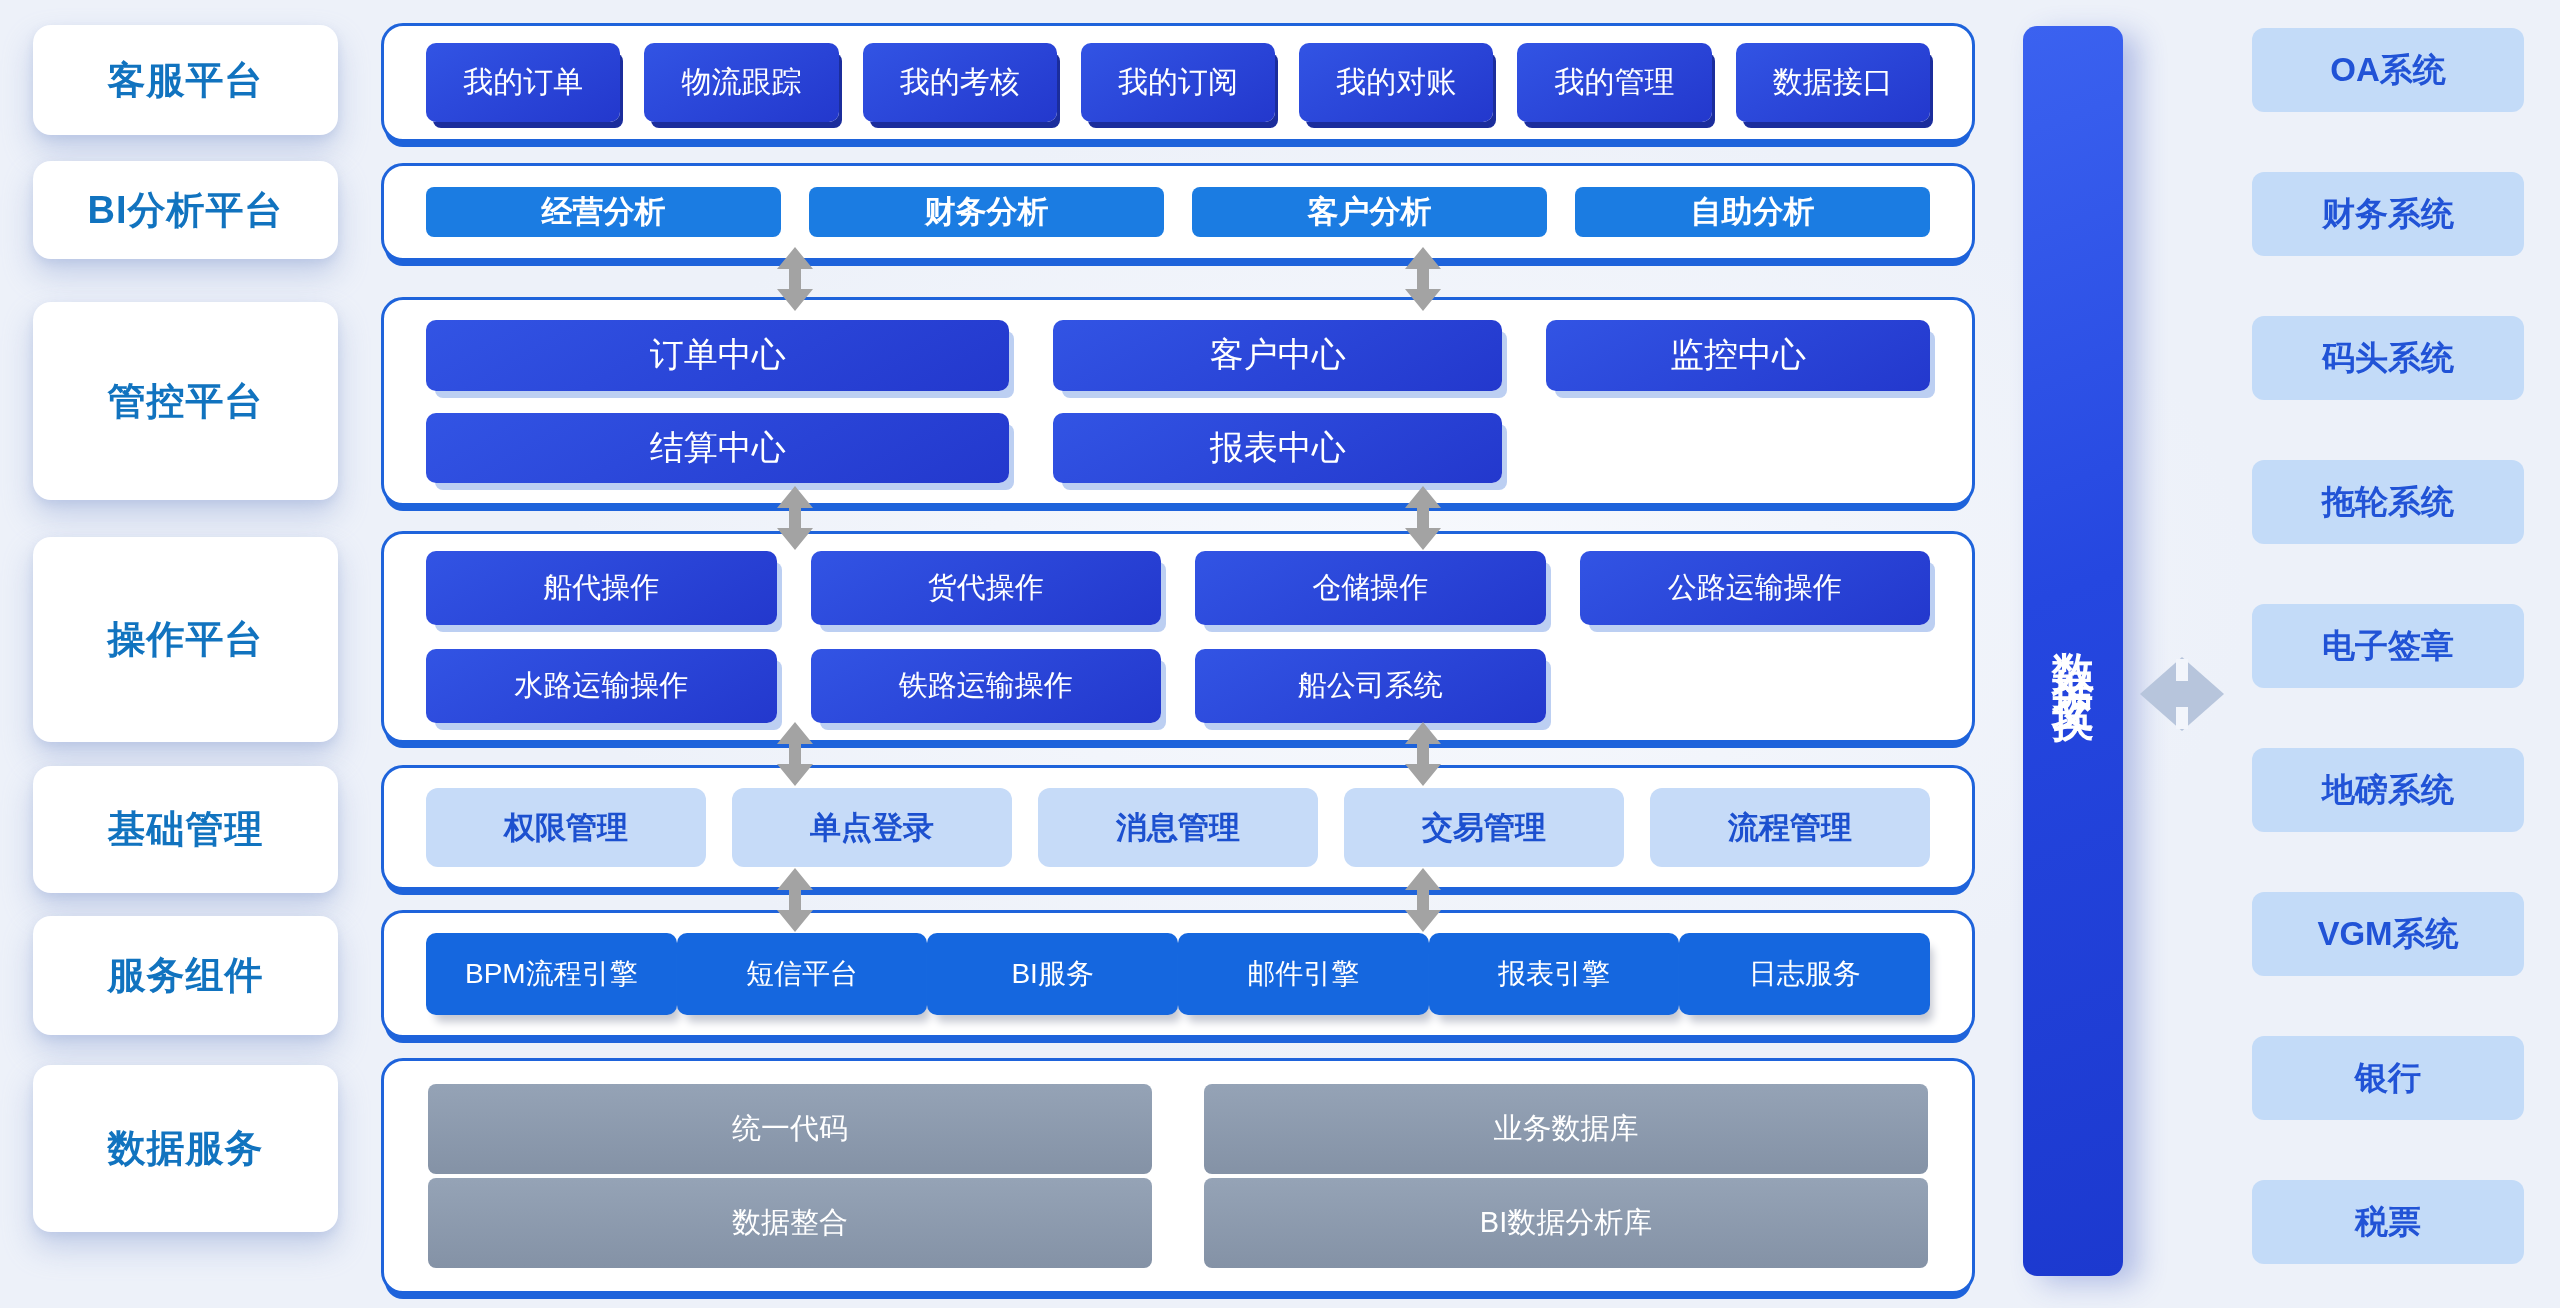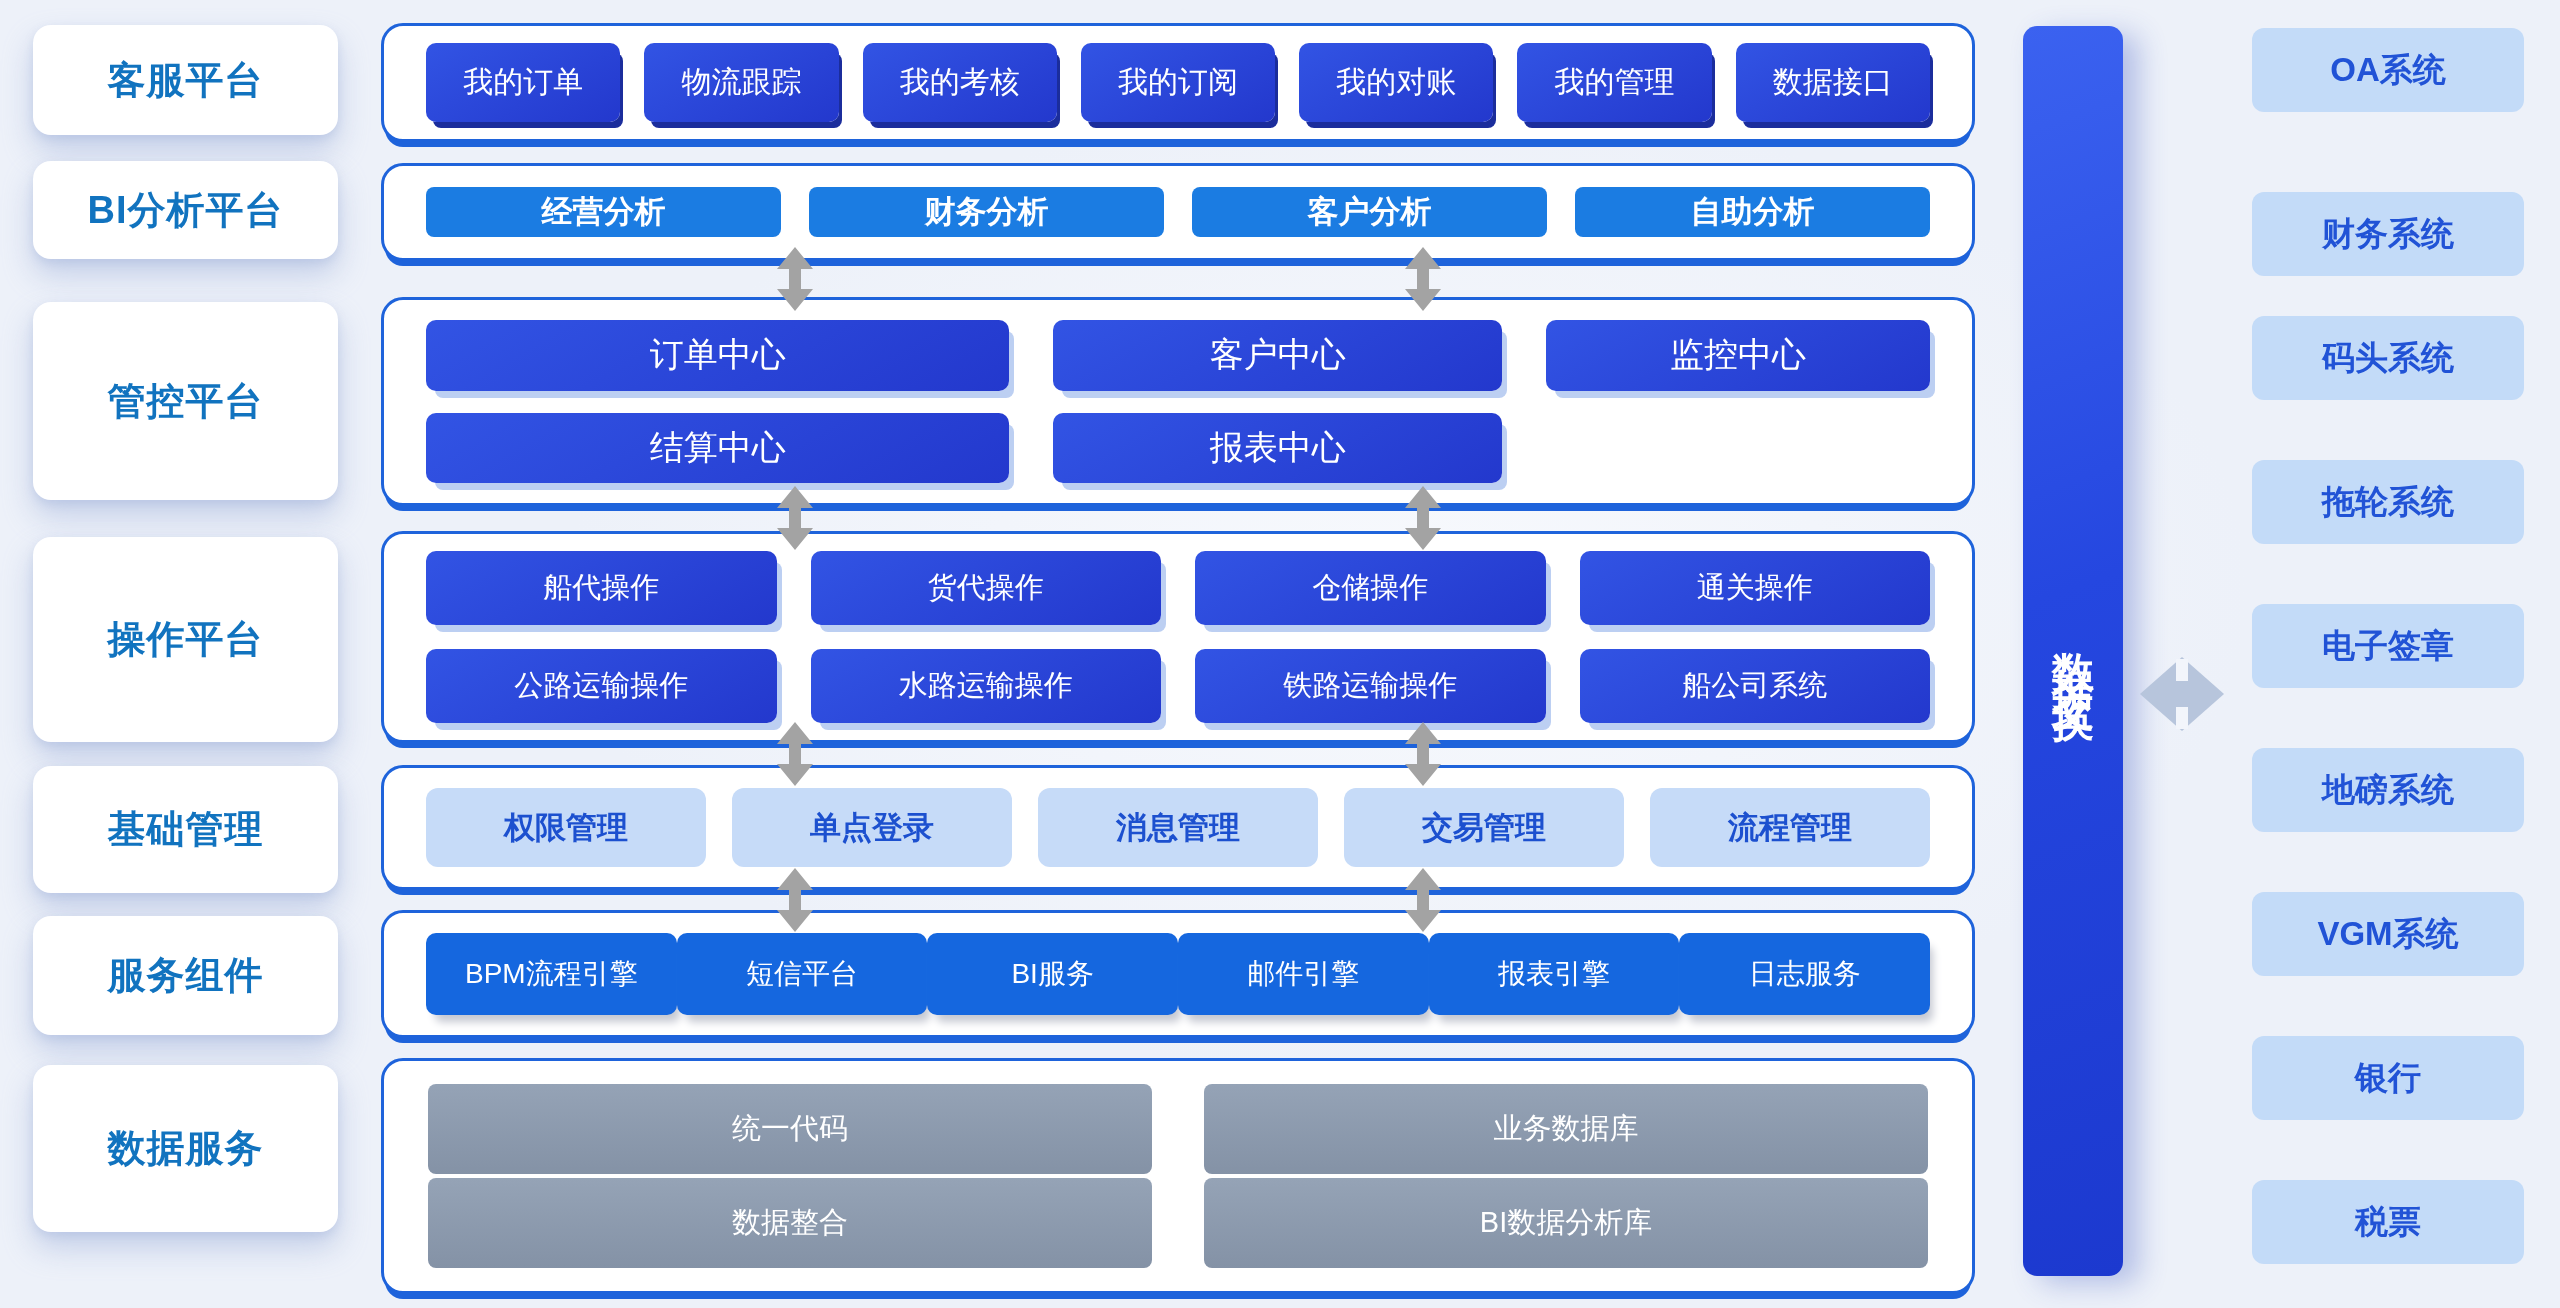--- a/index.html
+++ b/index.html
@@ -116,21 +116,20 @@
         <div class="chip dark light-sh">客户中心</div>
         <div class="chip dark light-sh">监控中心</div>
         <div class="chip dark light-sh">结算中心</div>
         <div class="chip dark light-sh">报表中心</div>
         <div class="chip spacer"></div>
       </div>
       <div class="row g4b row-operation" style="top: 531px; height: 212px;">
         <div class="chip dark light-sh">船代操作</div>
         <div class="chip dark light-sh">货代操作</div>
         <div class="chip dark light-sh">仓储操作</div>
-        <div class="chip dark light-sh">通关操作</div>
         <div class="chip dark light-sh">公路运输操作</div>
         <div class="chip dark light-sh">水路运输操作</div>
         <div class="chip dark light-sh">铁路运输操作</div>
         <div class="chip dark light-sh">船公司系统</div>
       </div>
       <div class="row g5 row-basic" style="top: 765px; height: 125px;">
         <div class="chip lightblue">权限管理</div>
         <div class="chip lightblue">单点登录</div>
         <div class="chip lightblue">消息管理</div>
         <div class="chip lightblue">交易管理</div>
@@ -157,21 +156,21 @@
   </div>
 
   <svg class="x-arrow" viewBox="0 0 84 74">
     <path d="M42 0 L84 37 L42 74 L0 37 Z" fill="#b7c5dc"></path>
     <rect x="36" y="2" width="12" height="22" fill="#f2f5fb"></rect>
     <rect x="36" y="50" width="12" height="22" fill="#f2f5fb"></rect>
   </svg>
 
   <div id="rightCol">
       <div class="right-card" style="top: 28px;">OA系统</div>
-      <div class="right-card" style="top: 172px; margin-top: 20px;">财务系统</div>
+      <div class="right-card" style="top: 172px;">财务系统</div>
       <div class="right-card" style="top: 316px;">码头系统</div>
       <div class="right-card" style="top: 460px;">拖轮系统</div>
       <div class="right-card" style="top: 604px;">电子签章</div>
       <div class="right-card" style="top: 748px;">地磅系统</div>
       <div class="right-card" style="top: 892px;">VGM系统</div>
       <div class="right-card" style="top: 1036px;">银行</div>
       <div class="right-card" style="top: 1180px;">税票</div>
     </div>
   <div id="arrows">
       <svg viewBox="0 0 40 64" class="v-arrow" style="left: 775px; top: 247px;">

